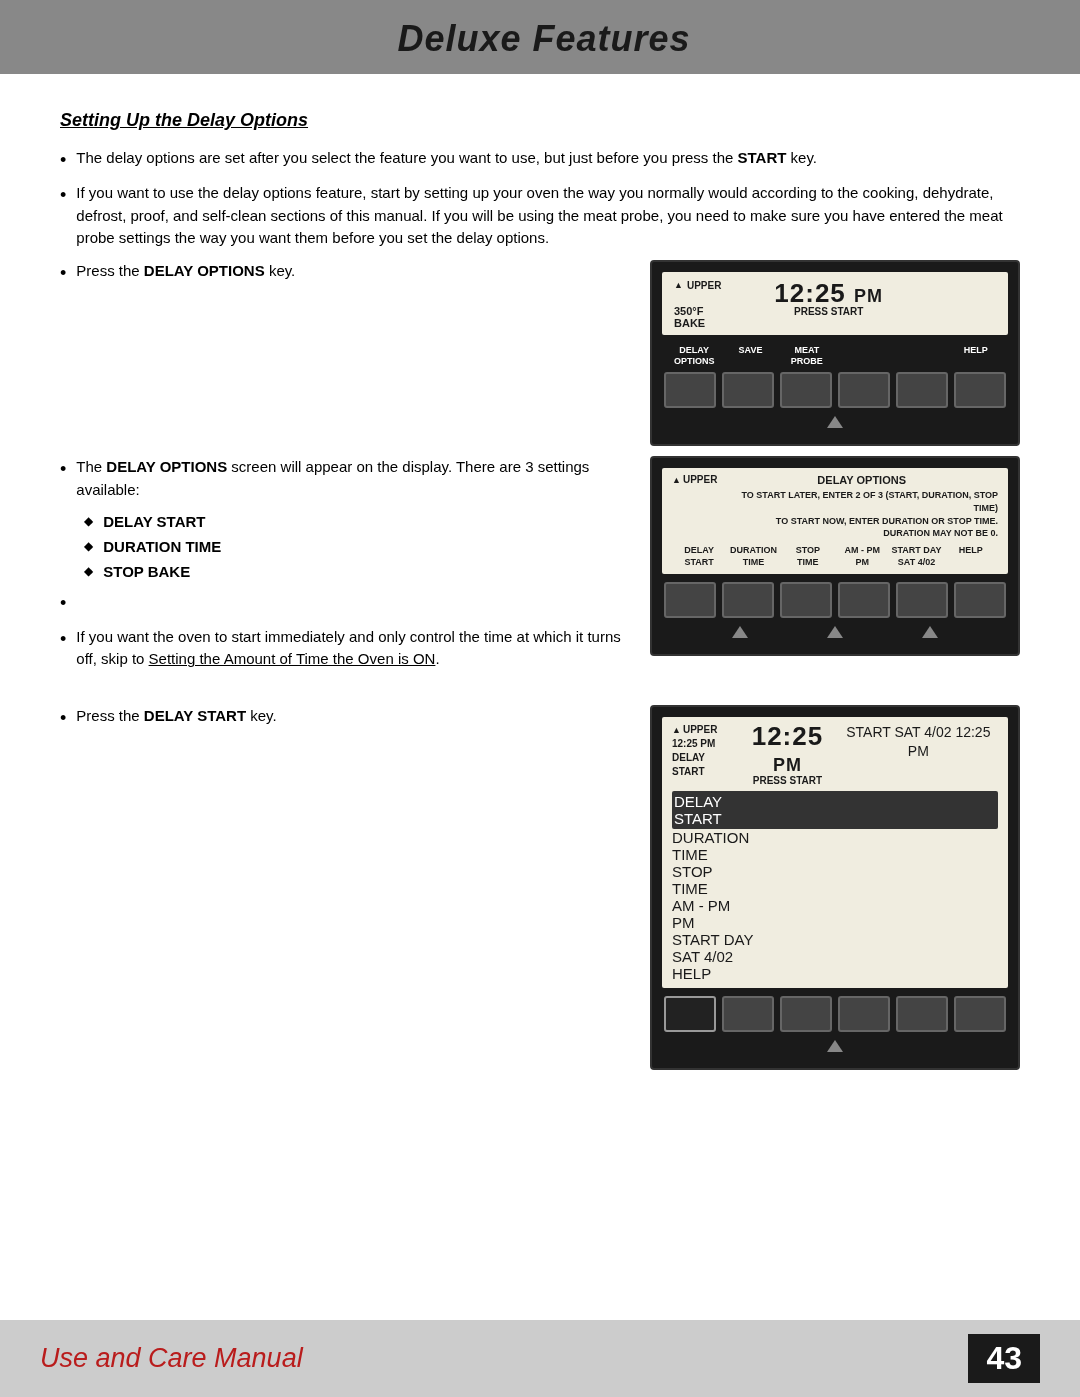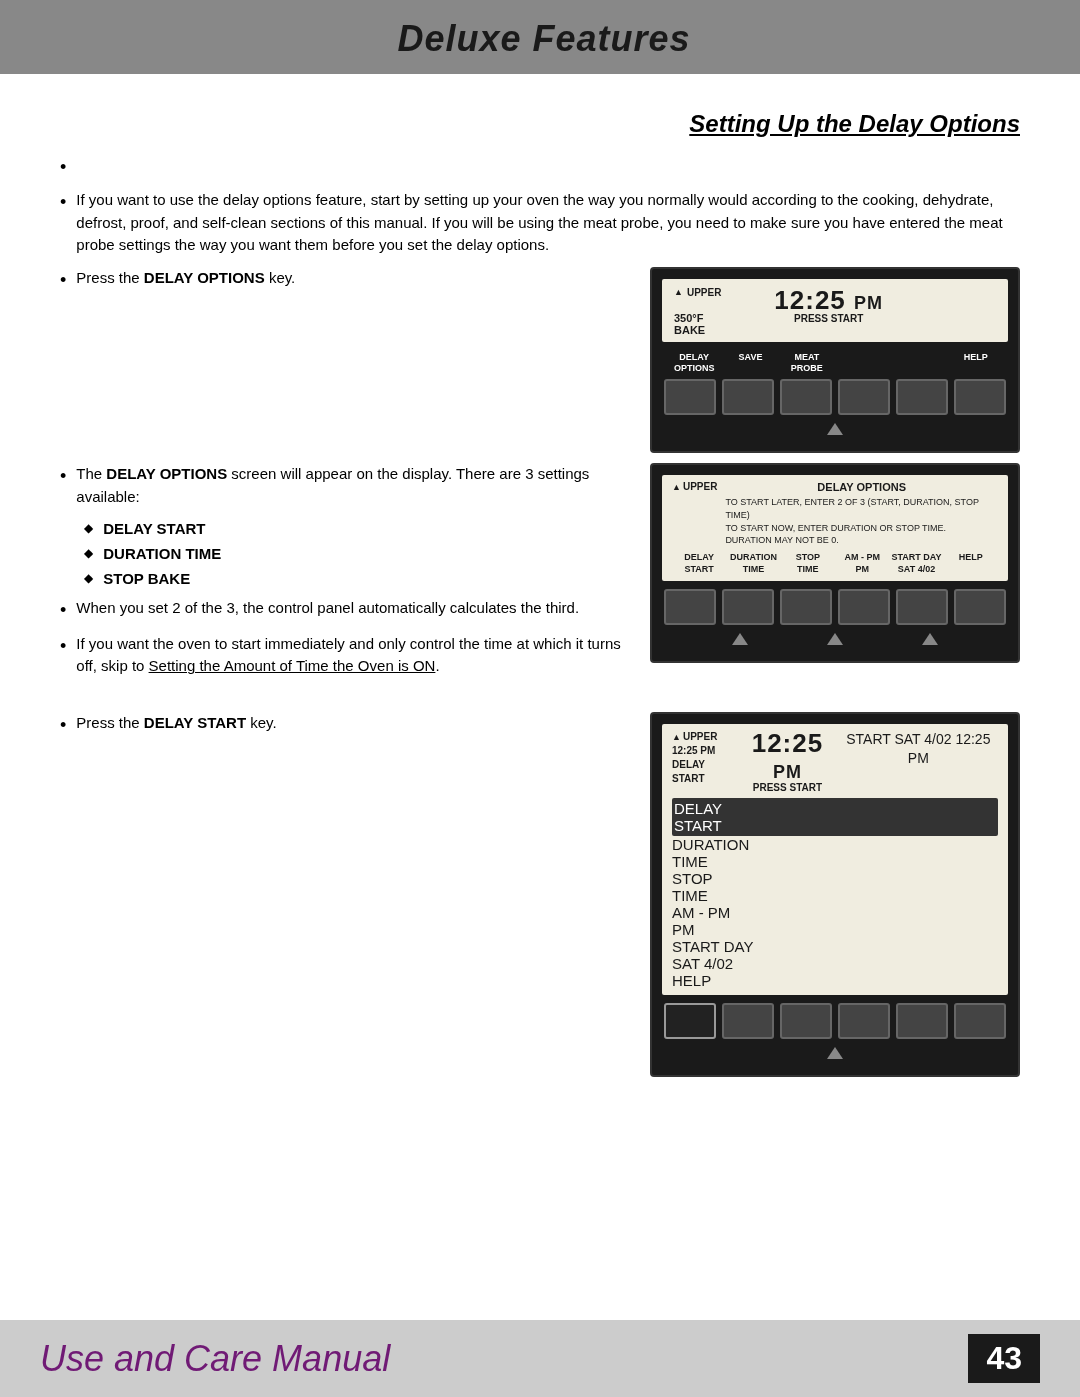--- a/index.html
+++ b/index.html
@@ -30,27 +30,26 @@
       padding-left: 8px;
     }
 
     
     .main-content {
       padding: 28px 60px 20px 60px;
     }
 
     
     .section-heading {
-      font-size: 24px;
+      font-size: 18px;
       font-weight: bold;
       font-style: italic;
       text-decoration: underline;
       margin-bottom: 16px;
       margin-top: 8px;
-      text-align: right;
     }
 
     
     .bullet-list {
       list-style: none;
       padding: 0;
       margin: 0 0 10px 0;
     }
     .bullet-list li {
       display: flex;
@@ -183,22 +182,22 @@
       border-radius: 2px;
     }
     .delay-options-screen .do-title {
       font-size: 11px;
       font-weight: bold;
       text-align: center;
       margin-bottom: 3px;
     }
     .delay-options-screen .do-instruction {
       font-size: 9px;
-      text-align: left;
-      font-weight: normal;
+      text-align: right;
+      font-weight: bold;
       line-height: 1.4;
     }
     .delay-options-screen .do-cols {
       display: flex;
       justify-content: space-between;
       margin-top: 5px;
       font-size: 9px;
       font-weight: bold;
     }
     .delay-options-screen .do-col {
@@ -262,24 +261,24 @@
       bottom: 0;
       left: 0;
       right: 0;
       background: #cccccc;
       display: flex;
       align-items: center;
       justify-content: space-between;
       padding: 14px 40px;
     }
     .footer-title {
-      font-size: 36px;
+      font-size: 27px;
       font-style: italic;
       font-weight: normal;
-      color: #701a75;
+      color: #b91c1c;
     }
     .footer-page {
       background: #1a1a1a;
       color: #ffffff;
       font-size: 32px;
       font-weight: bold;
       padding: 6px 18px;
       min-width: 60px;
       text-align: center;
     }
@@ -302,20 +301,23 @@
 </div>
 
 <div class="main-content">
 
   <div>
     <div class="section-heading">Setting Up the Delay Options</div>
 
     <ul class="bullet-list">
       <li>
         <span class="bullet">•</span>
+        <span>
+          <span>The delay options are set after you select the feature you want to use, but just before you press the </span><span class="bold">START</span><span> key.</span>
+        </span>
       </li>
       <li>
         <span class="bullet">•</span>
         <span>If you want to use the delay options feature, start by setting up your oven the way you normally would according to the cooking, dehydrate, defrost, proof, and self-clean sections of this manual. If you will be using the meat probe, you need to make sure you have entered the meat probe settings the way you want them before you set the delay options.</span>
       </li>
     </ul>
 
     <div class="two-col">
       <div class="text-col">
         <ul class="bullet-list">
@@ -399,21 +401,20 @@
               <span class="bold">DURATION TIME</span>
             </li>
           <li>
               <span class="diamond">◆</span>
               <span class="bold">STOP BAKE</span>
             </li>
         </ul>
         <ul class="bullet-list" style="margin-top:8px;">
           <li>
             <span class="bullet">•</span>
-            <span>When you set 2 of the 3, the control panel automatically calculates the third.</span>
           </li>
           <li>
             <span class="bullet">•</span>
             <span>
               <span>If you want the oven to start immediately and only control the time at which it turns off, skip to </span><span class="link-underline">Setting the Amount of Time the Oven is ON</span><span>.</span>
             </span>
           </li>
         </ul>
       </div>
       <div class="img-col">

